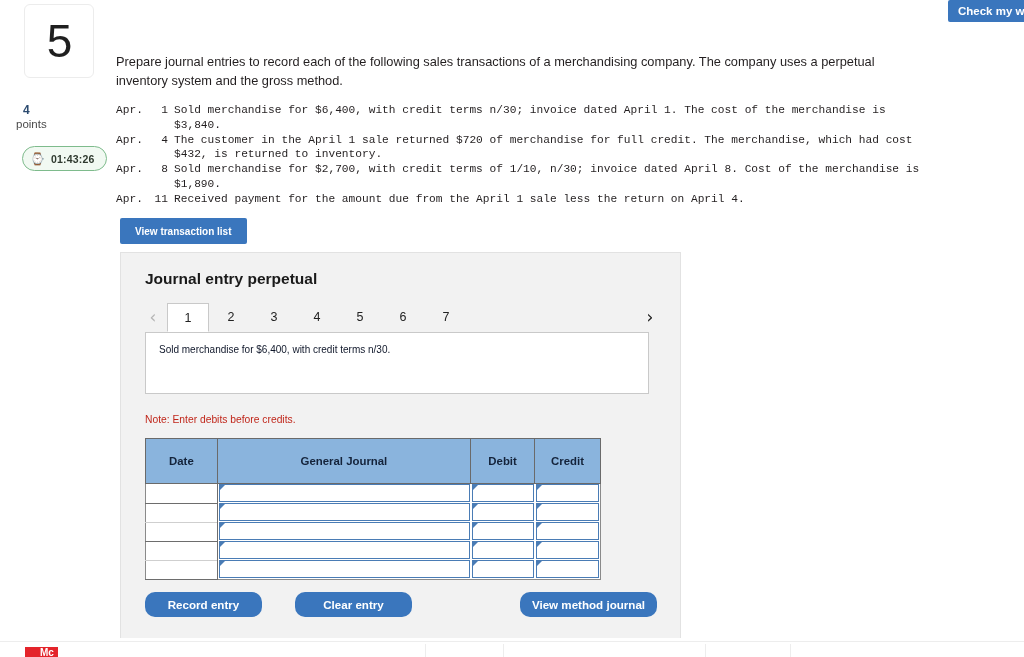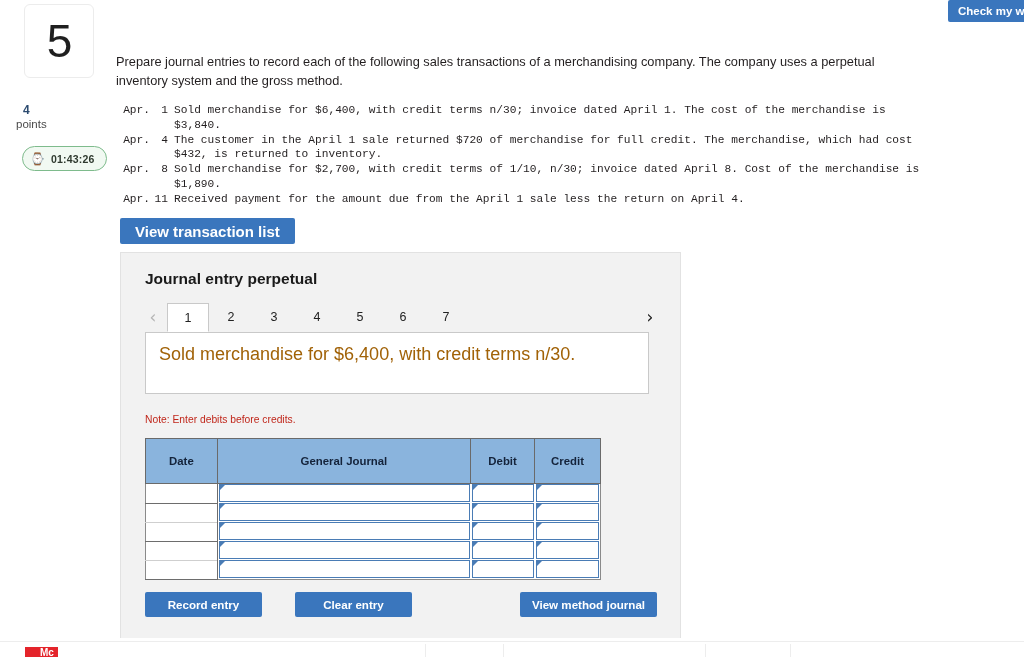--- a/index.html
+++ b/index.html
@@ -59,29 +59,29 @@
     position: absolute; left: 116px; top: 53px; width: 800px;
     font-size: 12.8px; color: #231f20; line-height: 1.48;
   }
   .txn-table {
     position: absolute; left: 116px; top: 103px; width: 820px;
     font-family: "Liberation Mono", monospace;
     font-size: 11.2px; color: #231f20; line-height: 1.32;
     border-collapse: collapse;
   }
   .txn-table td { vertical-align: top; padding: 0; white-space: nowrap; }
-  .txn-table td.c-mon { width: 34px; text-align: right; }
+  .txn-table td.c-mon { width: 34px; }
   .txn-table td.c-day { width: 24px; text-align: right; padding-right: 6px; }
   .txn-table td.c-desc { white-space: normal; }
   .txn-cont { padding-left: 0; }
 
   .viewtxn-btn {
     position: absolute; left: 120px; top: 218px;
     background: #3a76bd; color: #fff; border: none; border-radius: 2px;
-    font-size: 15px; font-weight: bold;
+    font-size: 10px; font-weight: bold;
     height: 26px; padding: 0 15px; cursor: pointer;
   }
 
   
   .panel {
     position: absolute; left: 120px; top: 252px;
     width: 561px; height: 386px;
     background: #f2f2f2; border: 1px solid #e2e2e2;
     border-bottom: none;
   }
@@ -113,21 +113,21 @@
   }
 
   .tab-body {
     position: absolute; left: 24px; top: 79px;
     width: 504px; height: 62px;
     background: #ffffff; border: 1px solid #c9c9c9;
     z-index: 1;
   }
   .tab-body .desc {
     position: absolute; left: 13px; top: 11px;
-    font-size: 18px; color: #a16207;
+    font-size: 10px; color: #0f172a;
   }
   .note {
     position: absolute; left: 24px; top: 161px;
     font-size: 10.3px; color: #c0271b;
   }
 
   
   .jt {
     position: absolute; left: 24px; top: 185px;
     width: 456px;
@@ -166,21 +166,21 @@
     content: ""; position: absolute; left: 0; top: 0;
     width: 0; height: 0;
     border-left: 5px solid #4a7cb5;
     border-bottom: 5px solid transparent;
   }
 
   
   .act {
     position: absolute; top: 339px;
     height: 25px; background: #3a76bd; color: #ffffff;
-    border: none; border-radius: 2px;
+    border: none; border-radius: 10px;
     font-size: 11.6px; font-weight: bold; cursor: pointer;
   }
   .act-record { left: 24px;  width: 117px; }
   .act-clear  { left: 174px; width: 117px; }
   .act-view   { left: 399px; width: 137px; }
 
   
   .footer {
     position: absolute; left: 0; top: 641px;
     width: 1024px; height: 16px;

